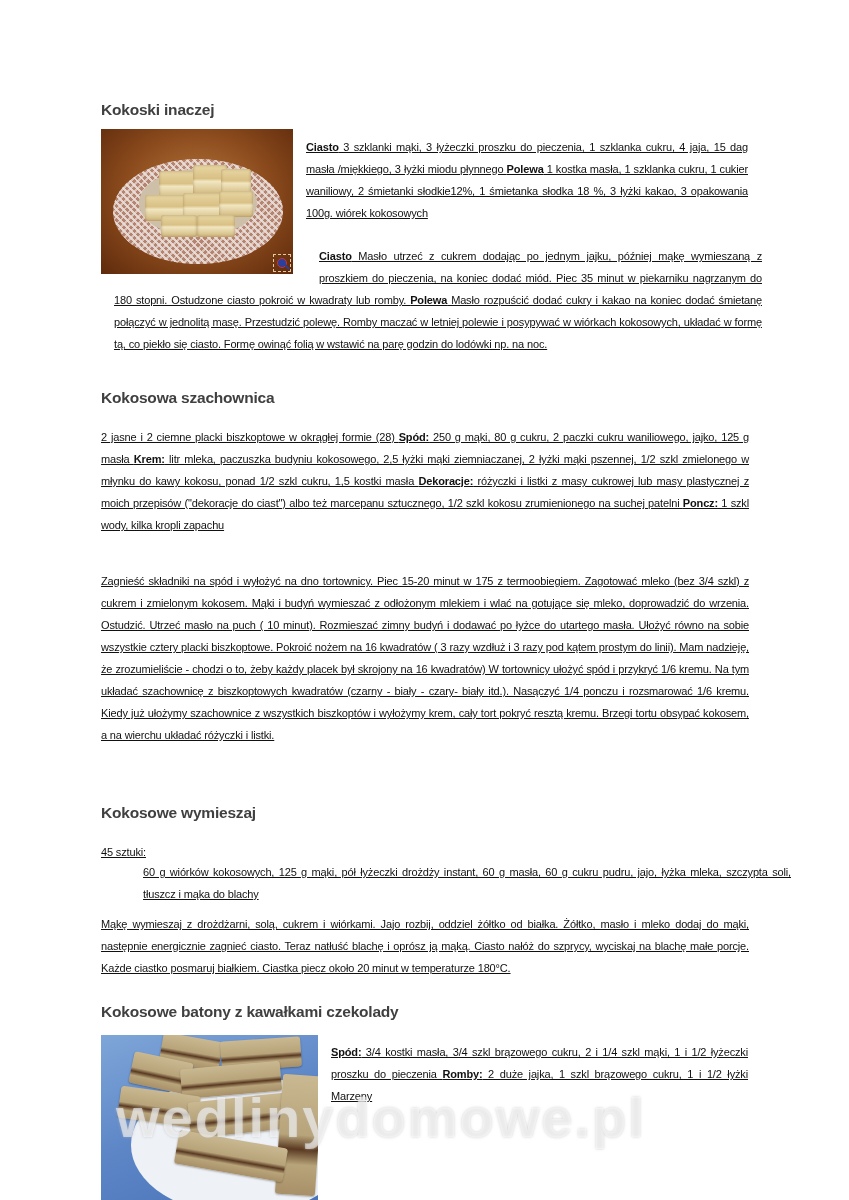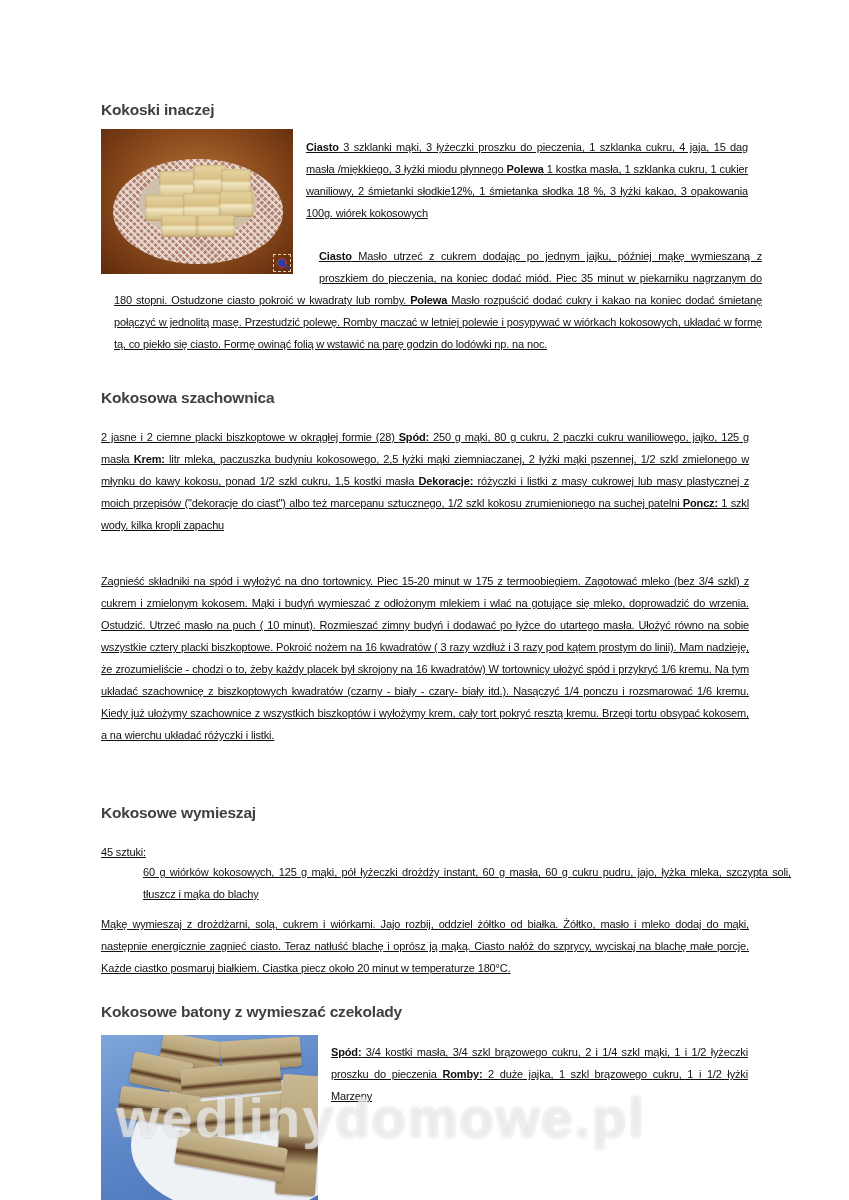--- a/index.html
+++ b/index.html
@@ -70,21 +70,21 @@
 <p class="p" style="left:101px;top:426px;width:648px;"><span>2 jasne i 2 ciemne placki biszkoptowe w okrągłej formie (28) </span><b>Spód:</b><span> 250 g mąki, 80 g cukru, 2 paczki cukru waniliowego, jajko, 125 g masła </span><b>Krem:</b><span> litr mleka, paczuszka budyniu kokosowego, 2,5 łyżki mąki ziemniaczanej, 2 łyżki mąki pszennej, 1/2 szkl zmielonego w młynku do kawy kokosu, ponad 1/2 szkl cukru, 1,5 kostki masła </span><b>Dekoracje:</b><span> różyczki i listki z masy cukrowej lub masy plastycznej z moich przepisów ("dekoracje do ciast") albo też marcepanu sztucznego, 1/2 szkl kokosu zrumienionego na suchej patelni </span><b>Poncz:</b><span> 1 szkl wody, kilka kropli zapachu</span></p>
 
 <p class="p" style="left:101px;top:570px;width:648px;">Zagnieść składniki na spód i wyłożyć na dno tortownicy. Piec 15-20 minut w 175 z termoobiegiem. Zagotować mleko (bez 3/4 szkl) z cukrem i zmielonym kokosem. Mąki i budyń wymieszać z odłożonym mlekiem i wlać na gotujące się mleko, doprowadzić do wrzenia. Ostudzić. Utrzeć masło na puch ( 10 minut). Rozmieszać zimny budyń i dodawać po łyżce do utartego masła. Ułożyć równo na sobie wszystkie cztery placki biszkoptowe. Pokroić nożem na 16 kwadratów ( 3 razy wzdłuż i 3 razy pod kątem prostym do linii). Mam nadzieję, że zrozumieliście - chodzi o to, żeby każdy placek był skrojony na 16 kwadratów) W tortownicy ułożyć spód i przykryć 1/6 kremu. Na tym układać szachownicę z biszkoptowych kwadratów (czarny - biały - czary- biały itd.). Nasączyć 1/4 ponczu i rozsmarować 1/6 kremu. Kiedy już ułożymy szachownice z wszystkich biszkoptów i wyłożymy krem, cały tort pokryć resztą kremu. Brzegi tortu obsypać kokosem, a na wierchu układać różyczki i listki.</p>
 
 <h2 class="h" style="top:804px">Kokosowe wymieszaj</h2>
 
 <p class="p" style="left:101px;top:841px;width:648px;">45 sztuki:</p>
 <p class="p" style="left:119px;top:861px;width:648px;margin-left:24px;">60 g wiórków kokosowych, 125 g mąki, pół łyżeczki drożdży instant, 60 g masła, 60 g cukru pudru, jajo, łyżka mleka, szczypta soli, tłuszcz i mąka do blachy</p>
 <p class="p" style="left:101px;top:913px;width:648px;">Mąkę wymieszaj z drożdżarni, solą, cukrem i wiórkami. Jajo rozbij, oddziel żółtko od białka. Żółtko, masło i mleko dodaj do mąki, następnie energicznie zagnieć ciasto. Teraz natłuść blachę i oprósz ją mąką. Ciasto nałóż do szprycy, wyciskaj na blachę małe porcje. Każde ciastko posmaruj białkiem. Ciastka piecz około 20 minut w temperaturze 180°C.</p>
 
-<h2 class="h" style="top:1003px">Kokosowe batony z wymieszać czekolady</h2>
+<h2 class="h" style="top:1003px">Kokosowe batony z kawałkami czekolady</h2>
 
 <div class="img img2">
   <div class="dish"></div>
   <div class="bar" style="left:60px;top:2px;width:60px;height:30px;transform:rotate(10deg);"></div>
   <div class="bar" style="left:120px;top:4px;width:80px;height:30px;transform:rotate(-4deg);"></div>
   <div class="bar" style="left:30px;top:22px;width:60px;height:32px;transform:rotate(12deg);"></div>
   <div class="bar" style="left:80px;top:30px;width:100px;height:30px;transform:rotate(-5deg);"></div>
   <div class="bar" style="left:18px;top:56px;width:80px;height:32px;transform:rotate(8deg);"></div>
   <div class="bar" style="left:88px;top:62px;width:110px;height:36px;transform:rotate(-6deg);"></div>
   <div class="bar" style="left:178px;top:40px;width:40px;height:120px;transform:rotate(4deg);"></div>

